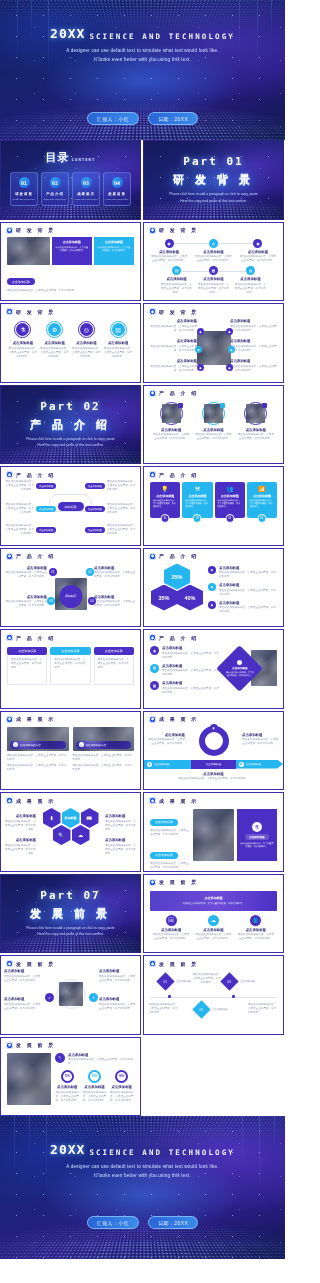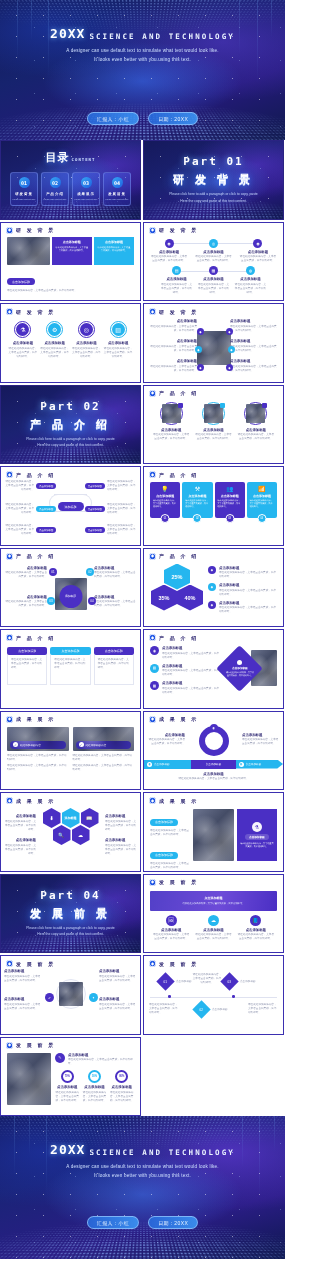--- a/index.html
+++ b/index.html
@@ -816,21 +816,21 @@
             <span style="font-size:2.1px;line-height:1.5;margin-top:2px;opacity:.92">请在此处添加具体内容，文字尽量言简意赅，简单说明即可。</span>
           </div>
         </div>
       </div>
     </div>
 
     <div class="slide dark">
       <div class="divider">
         <div class="dots-wave"></div>
         <div class="speckle"></div>
-        <div class="part" style="z-index:2">Part 04</div>
+        <div class="part" style="z-index:2">Part 07</div>
         <div class="zh" style="z-index:2">发 展 前 景</div>
         <div class="en" style="z-index:2">Please click here to add a paragraph or click to copy, paste</div>
         <div class="en" style="margin-top:0;z-index:2">Here the copy and paste of this text content.</div>
       </div>
     </div>
 
     <div class="slide">
       <div class="s-head">
         <span class="badge">
             <b>◆</b>

